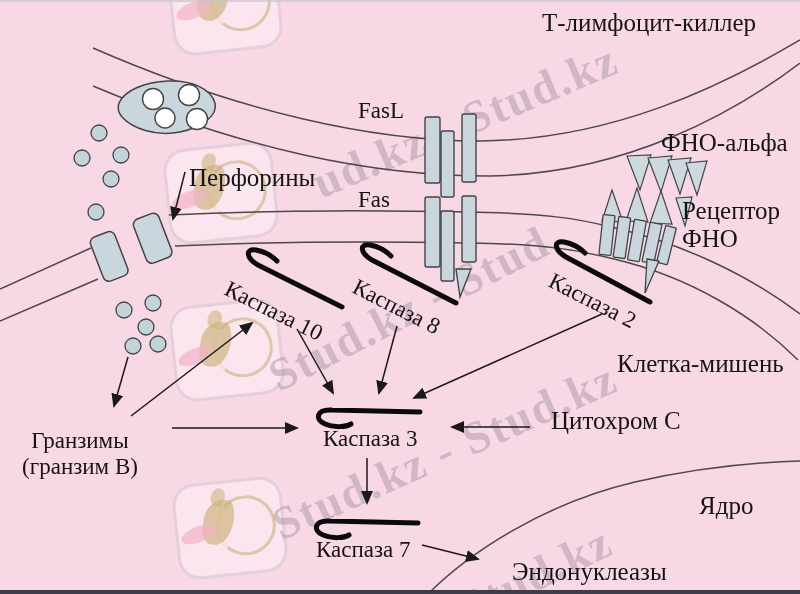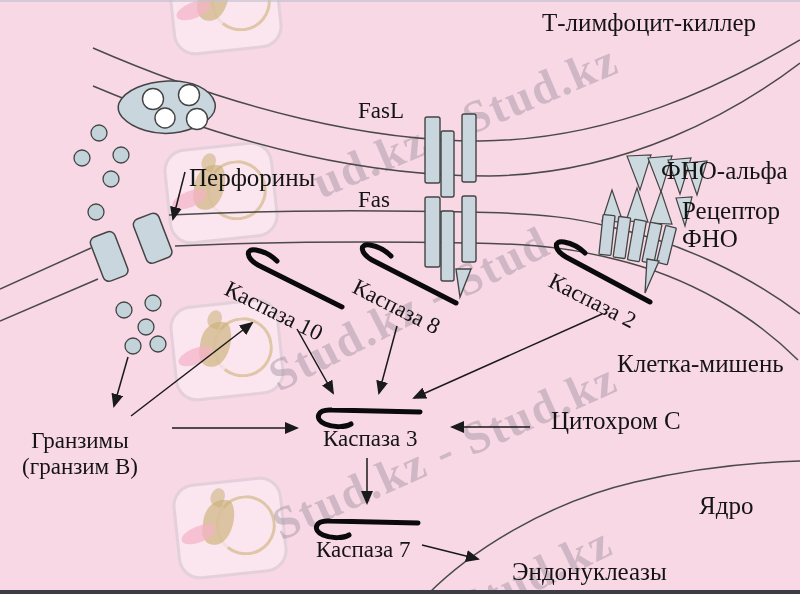--- a/index.html
+++ b/index.html
@@ -178,21 +178,21 @@
       <path d="M602,314 L414,398" marker-end="url(#arr)"></path>
       <path d="M530,427 L452,427" marker-end="url(#arr)"></path>
       <path d="M367,458 L367,503" marker-end="url(#arr)"></path>
       <path d="M422,545 L478,559" marker-end="url(#arr)"></path>
     </g>
   </svg>
 
   <div class="lbl big" style="left:542px;top:9px;">Т-лимфоцит-киллер</div>
   <div class="lbl" style="left:358px;top:98px;">FasL</div>
   <div class="lbl" style="left:358px;top:187px;">Fas</div>
-  <div class="lbl big" style="left:661px;top:129px;margin-top:28px;">ФНО-альфа</div>
+  <div class="lbl big" style="left:661px;top:129px;">ФНО-альфа</div>
   <div class="lbl big" style="left:682px;top:197px;">
     <div>Рецептор</div>
     <div>ФНО</div>
   </div>
   <div class="lbl big" style="left:189px;top:164px;">Перфорины</div>
 
   <div class="lbl rot" style="left:232px;top:276px;transform:rotate(26.5deg);">Каспаза 10</div>
   <div class="lbl rot" style="left:360px;top:274px;transform:rotate(27deg);">Каспаза 8</div>
   <div class="lbl rot" style="left:556px;top:268px;transform:rotate(27deg);">Каспаза 2</div>
   <div class="lbl" style="left:323px;top:426px;text-align:right;">Каспаза 3</div>

